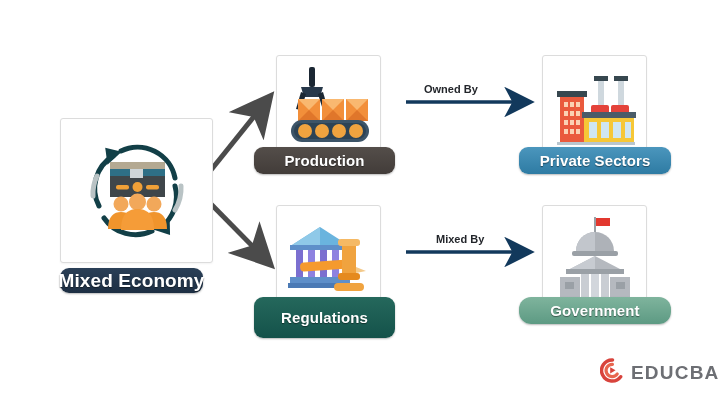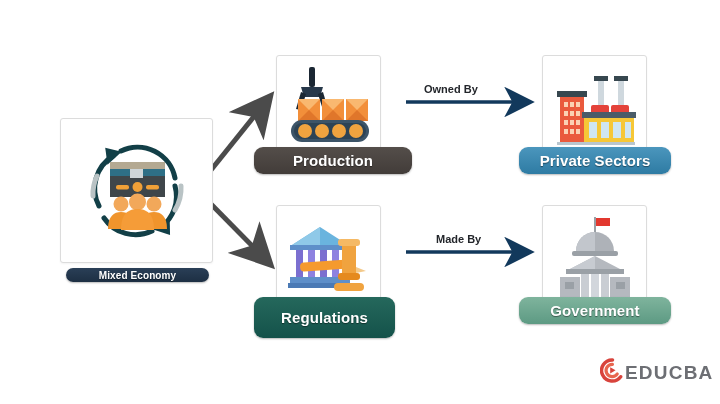--- a/index.html
+++ b/index.html
@@ -48,21 +48,21 @@
     position:absolute;
     font-size:11px;
     color:#23262b;
     font-weight:bold;
     white-space:nowrap;
     text-align:right;
   }
   .edge-svg{position:absolute;overflow:visible;}
 
   
-  .logo{position:absolute;display:flex;align-items:center;}
+  .logo{position:absolute;display:flex;align-items:center;gap:6px;}
   .logo-text{
     font-size:19px;color:#6d6f74;font-weight:bold;letter-spacing:1.2px;
   }
 </style>
 </head>
 <body>
 
 <div id="stage">
 
   <svg class="edge-svg" style="left:0;top:0;width:720px;height:404px;">
@@ -86,21 +86,21 @@
     <g>
       <line x1="406" y1="102" x2="528" y2="102" stroke="#12395c" stroke-width="3.4" marker-end="url(#arrNavy)"></line>
     </g>
 
     <g>
       <line x1="406" y1="252" x2="528" y2="252" stroke="#12395c" stroke-width="3.4" marker-end="url(#arrNavy)"></line>
     </g>
   </svg>
 
   <div class="arrow-label" style="left:424px;top:83px;">Owned By</div>
-  <div class="arrow-label" style="left:436px;top:233px;">Made By</div>
+  <div class="arrow-label" style="left:436px;top:233px;">Mixed By</div>
 
   <div class="node">
     <div class="card" style="left:60px;top:118px;width:153px;height:145px;">
       <span>
         <svg width="120" height="118" viewBox="0 0 120 118">
 
           <g fill="none" stroke="#123f47" stroke-width="5" stroke-linecap="round">
             <path d="M22,74 A38,38 0 0 1 36,24"></path>
             <path d="M44,19 A38,38 0 0 1 98,46"></path>
             <path d="M98,54 A38,38 0 0 1 84,95"></path>
@@ -124,21 +124,21 @@
 
           <circle cx="44" cy="72" r="7.5" fill="#f2a85a"></circle>
           <circle cx="60.5" cy="70" r="8.5" fill="#f2a85a"></circle>
           <circle cx="77" cy="72" r="7.5" fill="#f2a85a"></circle>
           <path d="M31,97 C31,84 37,80 44,80 C51,80 57,84 57,97 Z" fill="#f0942c"></path>
           <path d="M64,97 C64,84 70,80 77,80 C84,80 90,84 90,97 Z" fill="#f0942c"></path>
           <path d="M44,98 C44,82 51,77 60.5,77 C70,77 77,82 77,98 Z" fill="#f59c38"></path>
         </svg>
       </span>
     </div>
-    <div class="chip navy" style="left:60px;top:268px;width:143px;height:14px;font-size:10px;margin-left:6px;">Mixed Economy</div>
+    <div class="chip navy" style="left:60px;top:268px;width:143px;height:25px;font-size:19px;">Mixed Economy</div>
   </div>
 
   <div class="node">
     <div class="card" style="left:276px;top:55px;width:105px;height:105px;">
       <span>
         <svg width="94" height="94" viewBox="0 0 94 94">
 
           <rect x="27" y="6" width="6" height="20" rx="2" fill="#1b2733"></rect>
           <path d="M19,26 L41,26 L38,36 L22,36 Z" fill="#27384a"></path>
           <path d="M19,31 L14,48 L19,49 L24,33 Z" fill="#1b2733"></path>
@@ -158,21 +158,21 @@
 
           <rect x="9" y="59" width="78" height="22" rx="11" fill="#3c5468"></rect>
           <rect x="12" y="62" width="72" height="16" rx="8" fill="#2d4355"></rect>
           <circle cx="23" cy="70" r="7" fill="#f0a33f"></circle>
           <circle cx="40" cy="70" r="7" fill="#f0a33f"></circle>
           <circle cx="57" cy="70" r="7" fill="#f0a33f"></circle>
           <circle cx="74" cy="70" r="7" fill="#f0a33f"></circle>
         </svg>
       </span>
     </div>
-    <div class="chip dark" style="left:254px;top:147px;width:158px;height:27px;font-size:15px;">Production</div>
+    <div class="chip dark" style="left:254px;top:147px;width:141px;height:27px;font-size:15px;">Production</div>
   </div>
 
   <div class="node">
     <div class="card" style="left:542px;top:55px;width:105px;height:105px;">
       <span>
         <svg width="94" height="94" viewBox="0 0 94 94">
 
           <rect x="50" y="18" width="6" height="28" fill="#cfd8de"></rect>
           <rect x="46" y="15" width="14" height="5" fill="#37474f"></rect>
           <rect x="70" y="18" width="6" height="28" fill="#cfd8de"></rect>
@@ -260,21 +260,21 @@
           <rect x="53" y="63" width="8" height="24" fill="#c9cdd3"></rect>
 
           <rect x="12" y="66" width="20" height="21" fill="#b5b9bf"></rect>
           <rect x="62" y="66" width="20" height="21" fill="#b5b9bf"></rect>
           <rect x="17" y="71" width="9" height="7" fill="#9aa0a6"></rect>
           <rect x="68" y="71" width="9" height="7" fill="#9aa0a6"></rect>
           <rect x="10" y="86" width="74" height="4" fill="#9aa0a6"></rect>
         </svg>
       </span>
     </div>
-    <div class="chip sage" style="left:519px;top:297px;width:152px;height:27px;font-size:15px;">Government</div>
+    <div class="chip sage" style="left:519px;top:297px;width:152px;height:27px;font-size:15px;border-radius:12px;">Government</div>
   </div>
 
   <div class="logo" style="left:600px;top:358px;">
     <span>
       <svg width="25" height="25" viewBox="0 0 26 26">
         <path d="M13,2 A11,11 0 1 0 21.5,19.5" fill="none" stroke="#d8433c" stroke-width="3.6" stroke-linecap="round"></path>
         <path d="M13,6.6 A6.4,6.4 0 1 0 18,16.6" fill="none" stroke="#e8664f" stroke-width="3.2" stroke-linecap="round"></path>
         <path d="M10.6,9.6 L16.2,12.8 L10.6,16 Z" fill="#d8433c"></path>
       </svg>
     </span>

